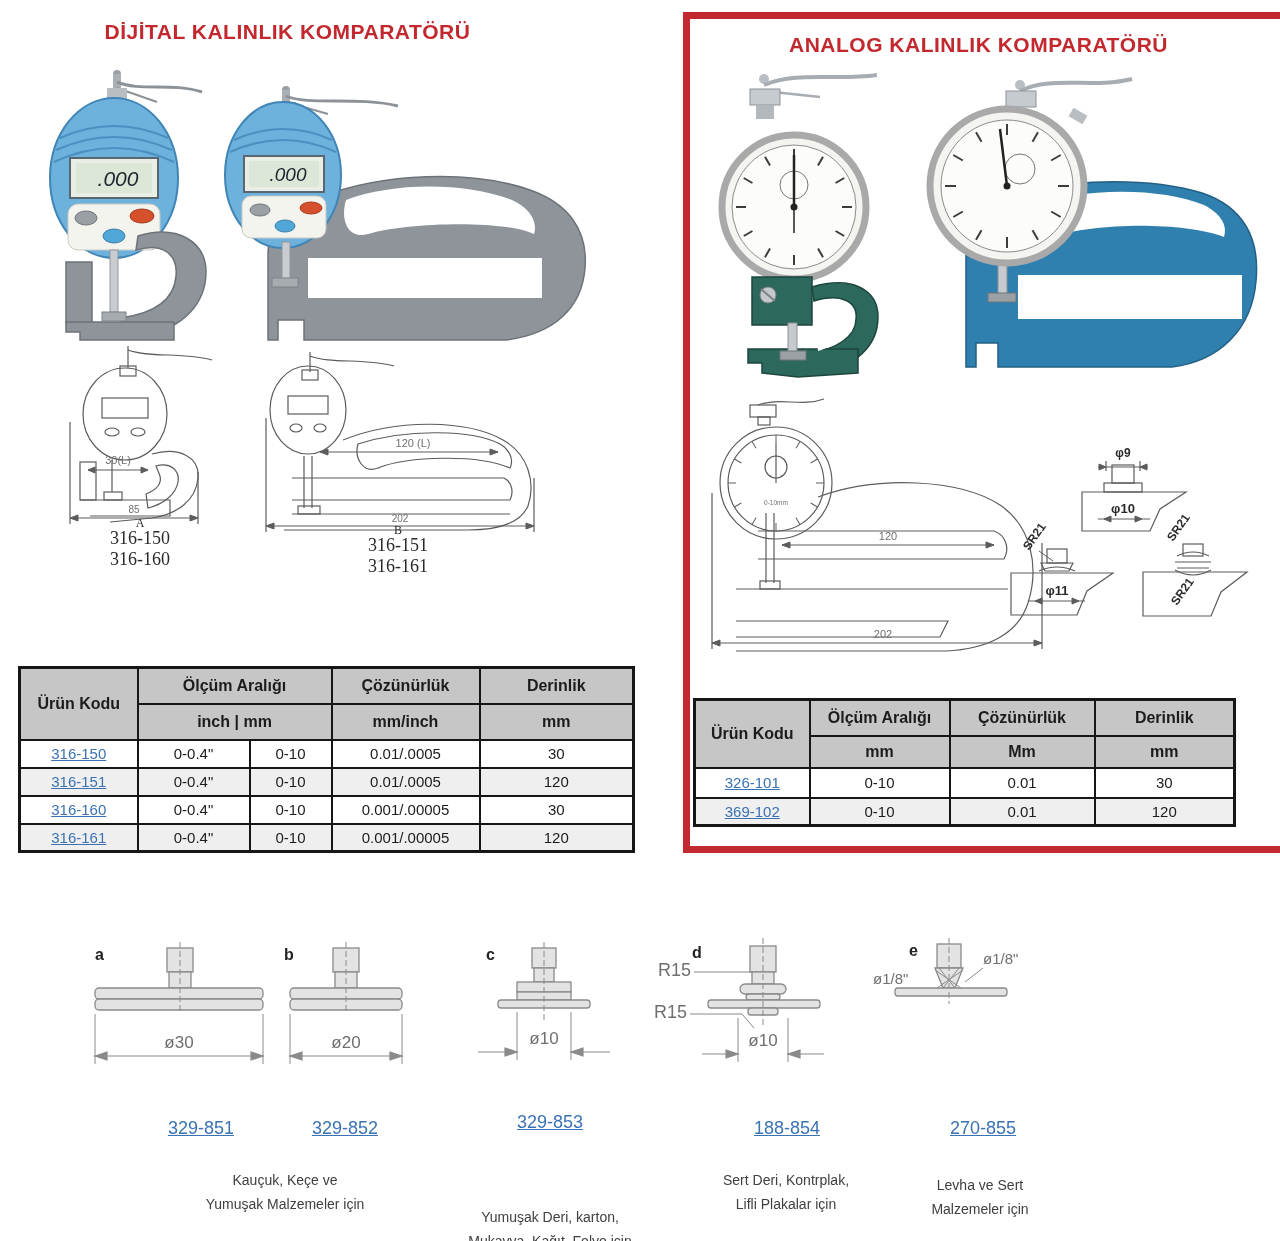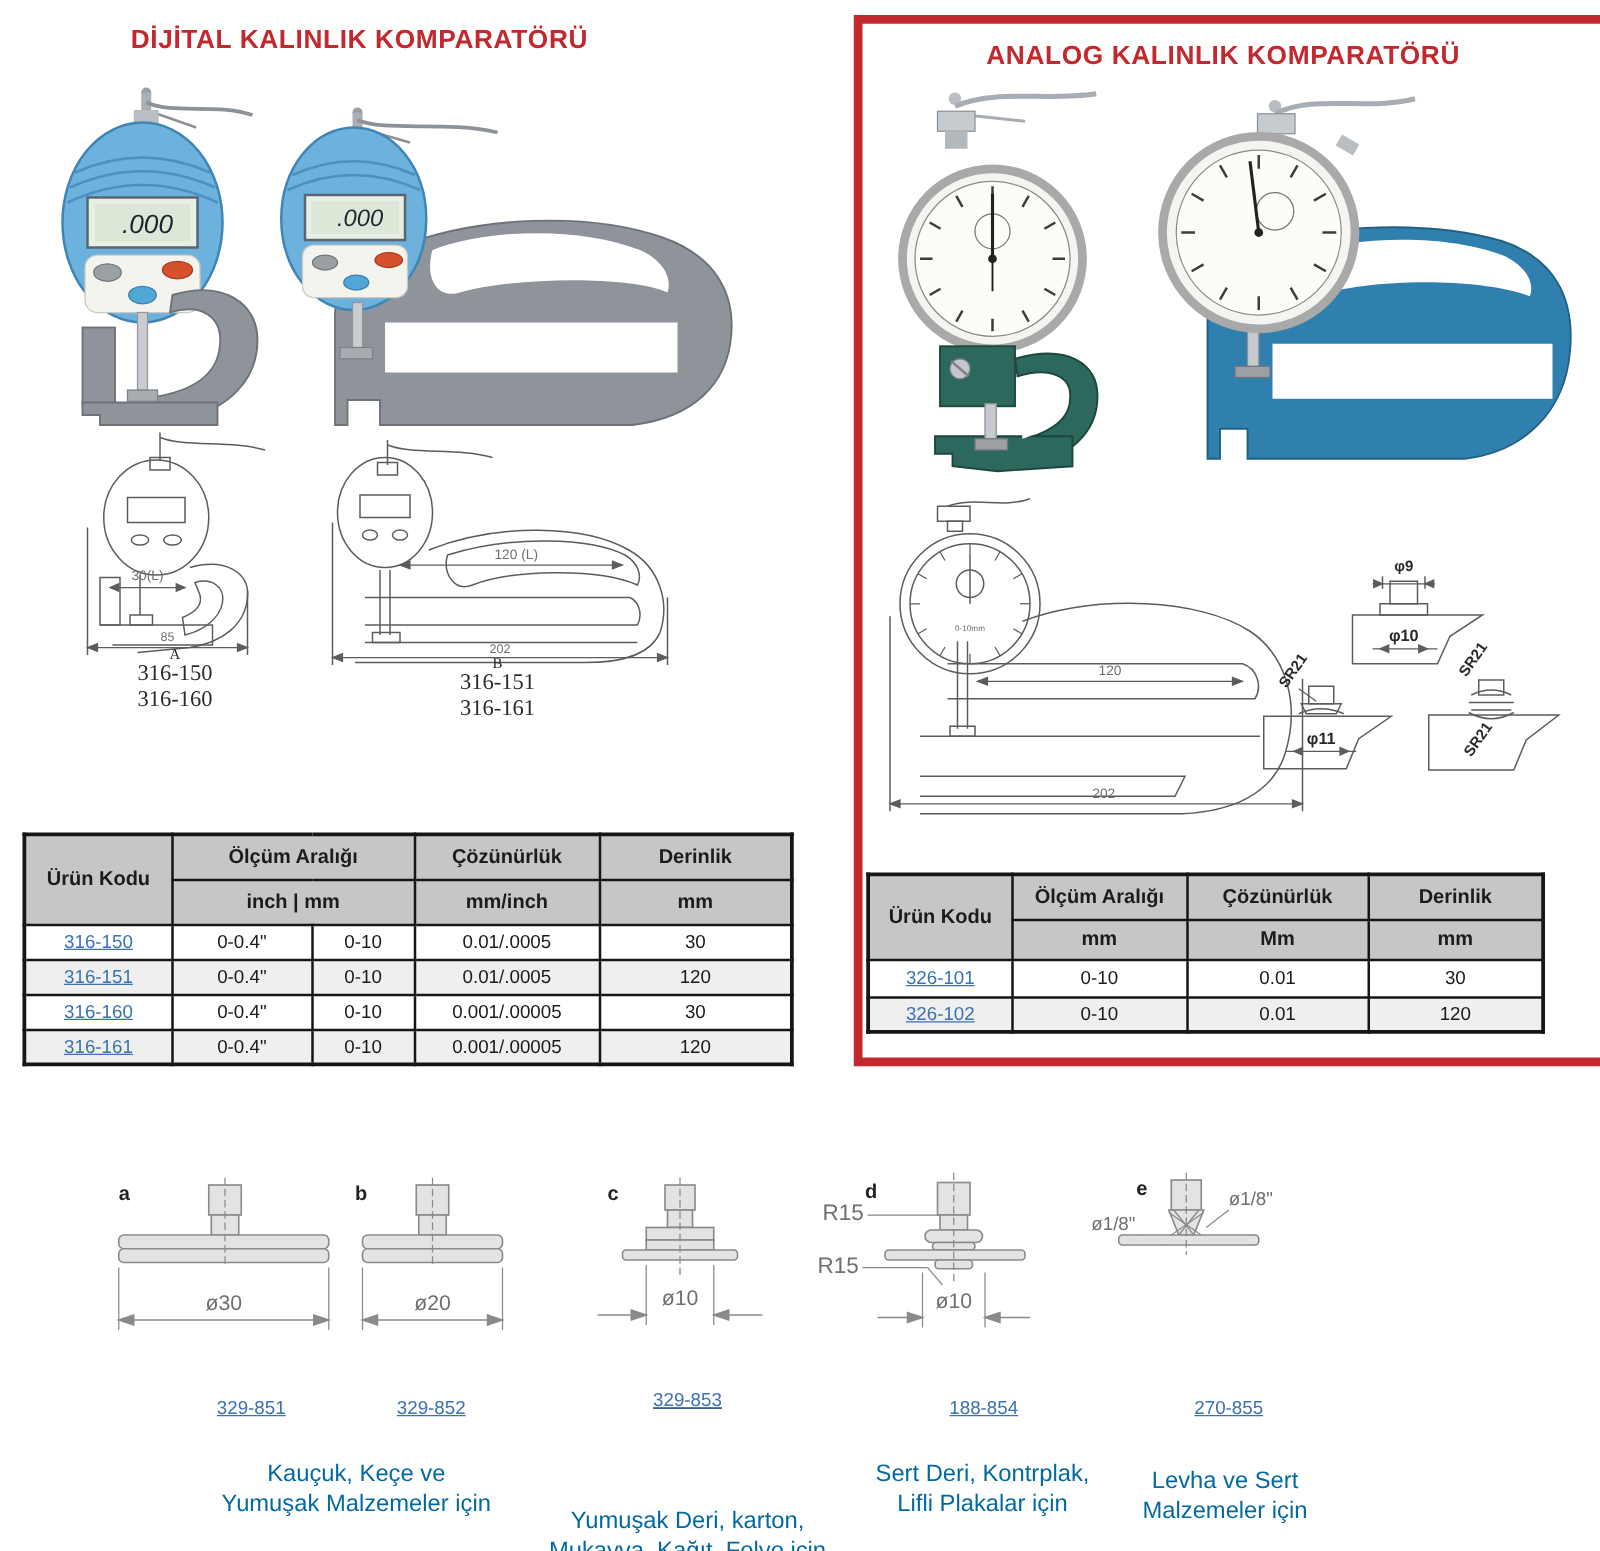--- a/index.html
+++ b/index.html
@@ -12,22 +12,22 @@
   table.spec th,table.spec td{border:2px solid #161616;text-align:center;vertical-align:middle;
       font-size:15px;color:#1c1c1c;padding:0;}
   table.spec th{background:#c6c6c6;font-weight:bold;font-size:16px;}
   table.spec{border:3px solid #161616;}
   tr.alt td{background:#efefef;}
   tr.plain td{background:#ffffff;}
   a.code-link{color:#3a72b4;text-decoration:underline;}
   .red-box{border:7px solid #c2282e;padding-left:28px;}
   .draw-codes{font-family:"Liberation Serif",serif;font-size:18px;color:#2a2a2a;text-align:center;line-height:21px;}
   .draw-codes .variant{font-size:12px;line-height:10px;display:block;}
-  .tip-code{font-size:15px;text-align:center;}
-  .desc{font-size:19px;color:#0369a1;text-align:center;line-height:24px;white-space:pre-line;}
+  .tip-code{font-size:18px;text-align:center;}
+  .desc{font-size:14px;color:#404040;text-align:center;line-height:24px;white-space:pre-line;}
   svg text{font-family:"Liberation Sans",sans-serif;}
   .dimtxt{fill:#6f6f6f;}
 </style>
 </head>
 <body>
 
 <div class="page">
 
   <div class="abs sec-title" style="left:0;top:20;width:575px;top:20px;">DİJİTAL KALINLIK KOMPARATÖRÜ</div>
 
@@ -389,21 +389,21 @@
         <th>Mm</th>
         <th>mm</th>
       </tr>
       <tr class="plain" style="height:30px;">
         <td><a href="#" class="code-link">326-101</a></td>
         <td>0-10</td>
         <td>0.01</td>
         <td>30</td>
       </tr>
       <tr class="alt" style="height:28px;">
-        <td><a href="#" class="code-link">326-102</a></td>
+        <td><a href="#" class="code-link">369-102</a></td>
         <td>0-10</td>
         <td>0.01</td>
         <td>120</td>
       </tr>
     </tbody>
       </table>
   </div>
 
   <svg class="abs" style="left:85px;top:942px;" width="185" height="140" viewBox="0 0 185 140">
     <text x="10" y="18" font-size="16" font-weight="bold" fill="#222">a</text>

